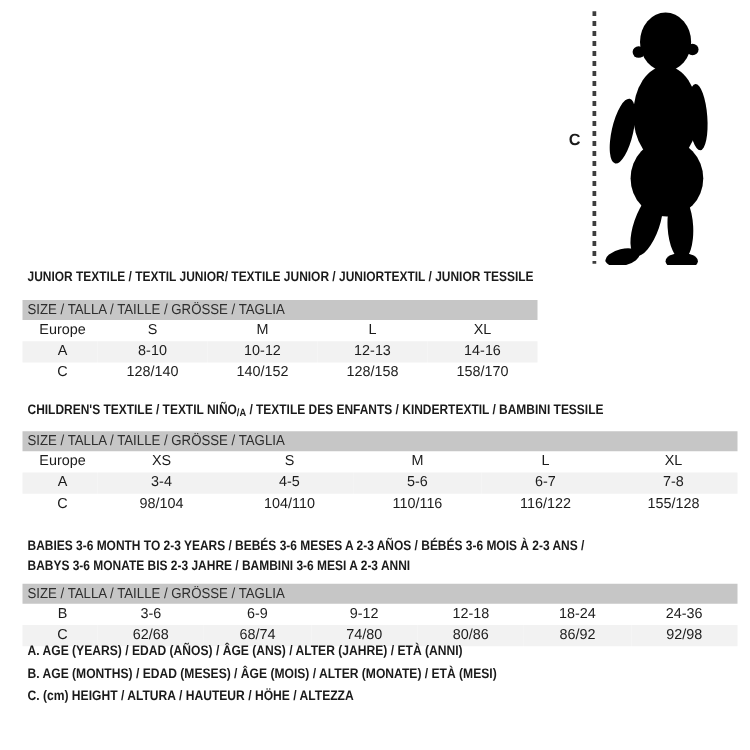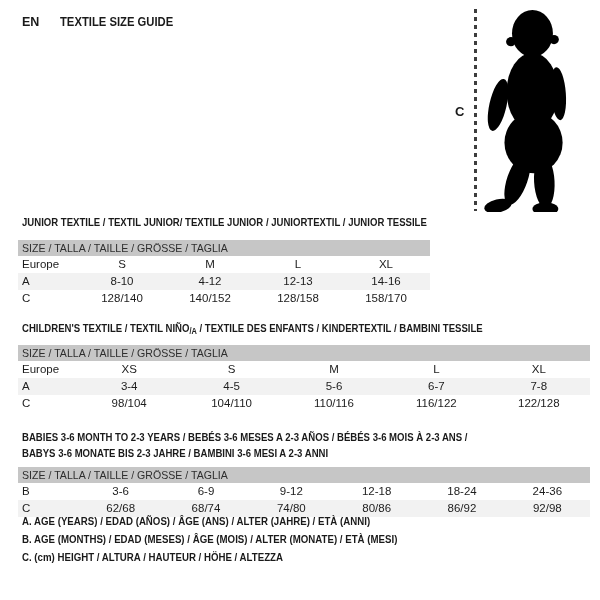--- a/index.html
+++ b/index.html
@@ -20,41 +20,38 @@
   .measure-c{position:absolute;left:455px;top:104px;font-size:13px;font-weight:bold;}
   .baby{position:absolute;left:484px;top:8px;width:84px;height:204px;}
   
   .stitle{
     position:absolute;left:22px;font-size:11px;font-weight:bold;line-height:16px;
     white-space:nowrap;transform:scaleX(.87);transform-origin:0 0;
   }
   
   table.tbl{position:absolute;left:18px;border-collapse:collapse;table-layout:fixed;font-size:11.5px;}
   .tbl td{padding:0;height:17px;line-height:17px;text-align:center;color:#1c1c1c;}
-  .tbl td.lab{text-align:left;padding-left:4px;}
+  .tbl td.lab{text-align:center;padding-left:4px;}
   .tbl tr.bar td{
     background:#c6c6c6;text-align:left;padding-left:4px;height:16px;line-height:16px;color:#2e2e2e;
   }
   .bar-txt{display:inline-block;transform:scaleX(.92);transform-origin:0 50%;white-space:nowrap;}
   .tbl tr.alt td{background:#f2f2f2;}
   col.labcol{width:60px;}
   .subsc{font-size:8.5px;vertical-align:-2px;}
   
   .foot{position:absolute;left:22px;top:512px;font-size:11px;font-weight:bold;}
   .frow{height:18px;line-height:18px;white-space:nowrap;transform:scaleX(.88);transform-origin:0 50%;}
 </style>
 </head>
 <body>
 
 <div id="sheet">
 
   <div class="langs">
-    <div class="lrow">
-      <span class="lcode">EN</span><span class="ltxt">TEXTILE SIZE GUIDE</span>
-    </div>
   </div>
 
   <span class="measure-c">C</span>
   <div class="dash-line"></div>
   <svg class="baby" viewBox="0 0 78 200" preserveAspectRatio="none" fill="#000000">
     <ellipse cx="45" cy="25" rx="19" ry="23"></ellipse>
     <circle cx="25" cy="33" r="4.5"></circle>
     <circle cx="65" cy="31" r="4.5"></circle>
     <ellipse cx="45" cy="82" rx="24" ry="38"></ellipse>
     <ellipse cx="46" cy="132" rx="27" ry="30"></ellipse>
@@ -82,21 +79,21 @@
     <tr>
       <td class="lab">Europe</td>
       <td>S</td>
       <td>M</td>
       <td>L</td>
       <td>XL</td>
     </tr>
     <tr class="alt">
       <td class="lab">A</td>
       <td>8-10</td>
-      <td>4-12</td>
+      <td>10-12</td>
       <td>12-13</td>
       <td>14-16</td>
     </tr>
     <tr>
       <td class="lab">C</td>
       <td>128/140</td>
       <td>140/152</td>
       <td>128/158</td>
       <td>158/170</td>
     </tr>
@@ -134,21 +131,21 @@
       <td>5-6</td>
       <td>6-7</td>
       <td>7-8</td>
     </tr>
     <tr>
       <td class="lab">C</td>
       <td>98/104</td>
       <td>104/110</td>
       <td>110/116</td>
       <td>116/122</td>
-      <td>122/128</td>
+      <td>155/128</td>
     </tr>
   </tbody>
     </table>
 
   <div class="stitle" style="top:429px">
     <span>BABIES 3-6 MONTH TO 2-3 YEARS / BEBÉS 3-6 MESES A 2-3 AÑOS / BÉBÉS 3-6 MOIS À 2-3 ANS /</span><br>
     <span>BABYS 3-6 MONATE BIS 2-3 JAHRE / BAMBINI 3-6 MESI A 2-3 ANNI</span>
   </div>
   <table class="tbl" style="top:467px;width:572px">
     <colgroup>

